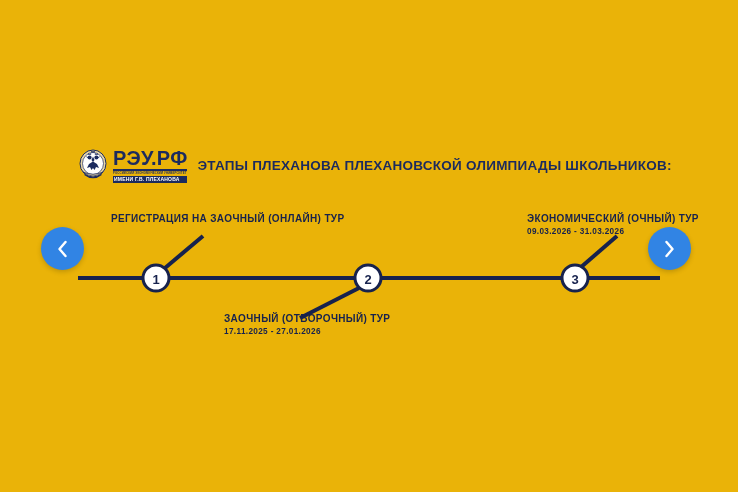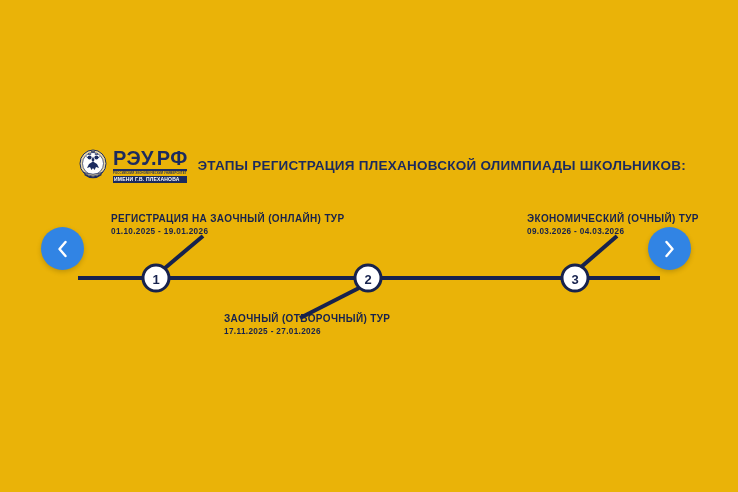--- a/index.html
+++ b/index.html
@@ -182,21 +182,21 @@
         </svg>
       </span>
       <span class="brand-text">
         <span class="brand-main">РЭУ.РФ</span>
         <span class="brand-rule"></span>
         <span class="brand-sub1">РОССИЙСКИЙ ЭКОНОМИЧЕСКИЙ УНИВЕРСИТЕТ</span>
         <span class="brand-sub2">ИМЕНИ Г.В. ПЛЕХАНОВА</span>
       </span>
     </div>
 
-    <div class="title">ЭТАПЫ РЕГИСТРАЦИЯ ПЛЕХАНОВСКОЙ ОЛИМПИАДЫ ШКОЛЬНИКОВ:</div>
+    <div class="title">ЭТАПЫ ПЛЕХАНОВА ПЛЕХАНОВСКОЙ ОЛИМПИАДЫ ШКОЛЬНИКОВ:</div>
   </div>
 
   <svg id="timeline-svg" viewBox="0 0 738 492" xmlns="http://www.w3.org/2000/svg">
 
     <line x1="78" y1="278" x2="142" y2="278" stroke="#17224d" stroke-width="4"></line>
     <line x1="170" y1="278" x2="354" y2="278" stroke="#17224d" stroke-width="4"></line>
     <line x1="382" y1="278" x2="561" y2="278" stroke="#17224d" stroke-width="4"></line>
     <line x1="589" y1="278" x2="660" y2="278" stroke="#17224d" stroke-width="4"></line>
 
     <line x1="165" y1="268" x2="203" y2="236" stroke="#17224d" stroke-width="4"></line>
@@ -216,31 +216,30 @@
     </g>
 
     <g>
       <circle cx="575" cy="278" r="13" fill="#ffffff" stroke="#17224d" stroke-width="3"></circle>
       <text x="575" y="283.5" text-anchor="middle" font-family="Liberation Sans, sans-serif" font-size="13" font-weight="bold" fill="#17224d">3</text>
     </g>
   </svg>
 
   <div class="stage-label" id="stage-label-1">
     <span class="stage-title">РЕГИСТРАЦИЯ НА ЗАОЧНЫЙ (ОНЛАЙН) ТУР</span>
-    <span class="stage-dates">01.10.2025 - 19.01.2026</span>
   </div>
 
   <div class="stage-label" id="stage-label-2">
     <span class="stage-title">ЗАОЧНЫЙ (ОТБОРОЧНЫЙ) ТУР</span>
     <span class="stage-dates">17.11.2025 - 27.01.2026</span>
   </div>
 
   <div class="stage-label" id="stage-label-3">
     <span class="stage-title">ЭКОНОМИЧЕСКИЙ (ОЧНЫЙ) ТУР</span>
-    <span class="stage-dates">09.03.2026 - 04.03.2026</span>
+    <span class="stage-dates">09.03.2026 - 31.03.2026</span>
   </div>
 
   <button class="nav-arrow" id="nav-prev" style="background: rgb(49, 132, 228);">
     <span>
       <svg width="13" height="20" viewBox="0 0 13 20" xmlns="http://www.w3.org/2000/svg" aria-hidden="true">
         <polyline points="9.5,3 3.5,10 9.5,17" fill="none" stroke="#ffffff" stroke-width="2.4" stroke-linecap="round" stroke-linejoin="round"></polyline>
       </svg>
     </span>
   </button>
 

